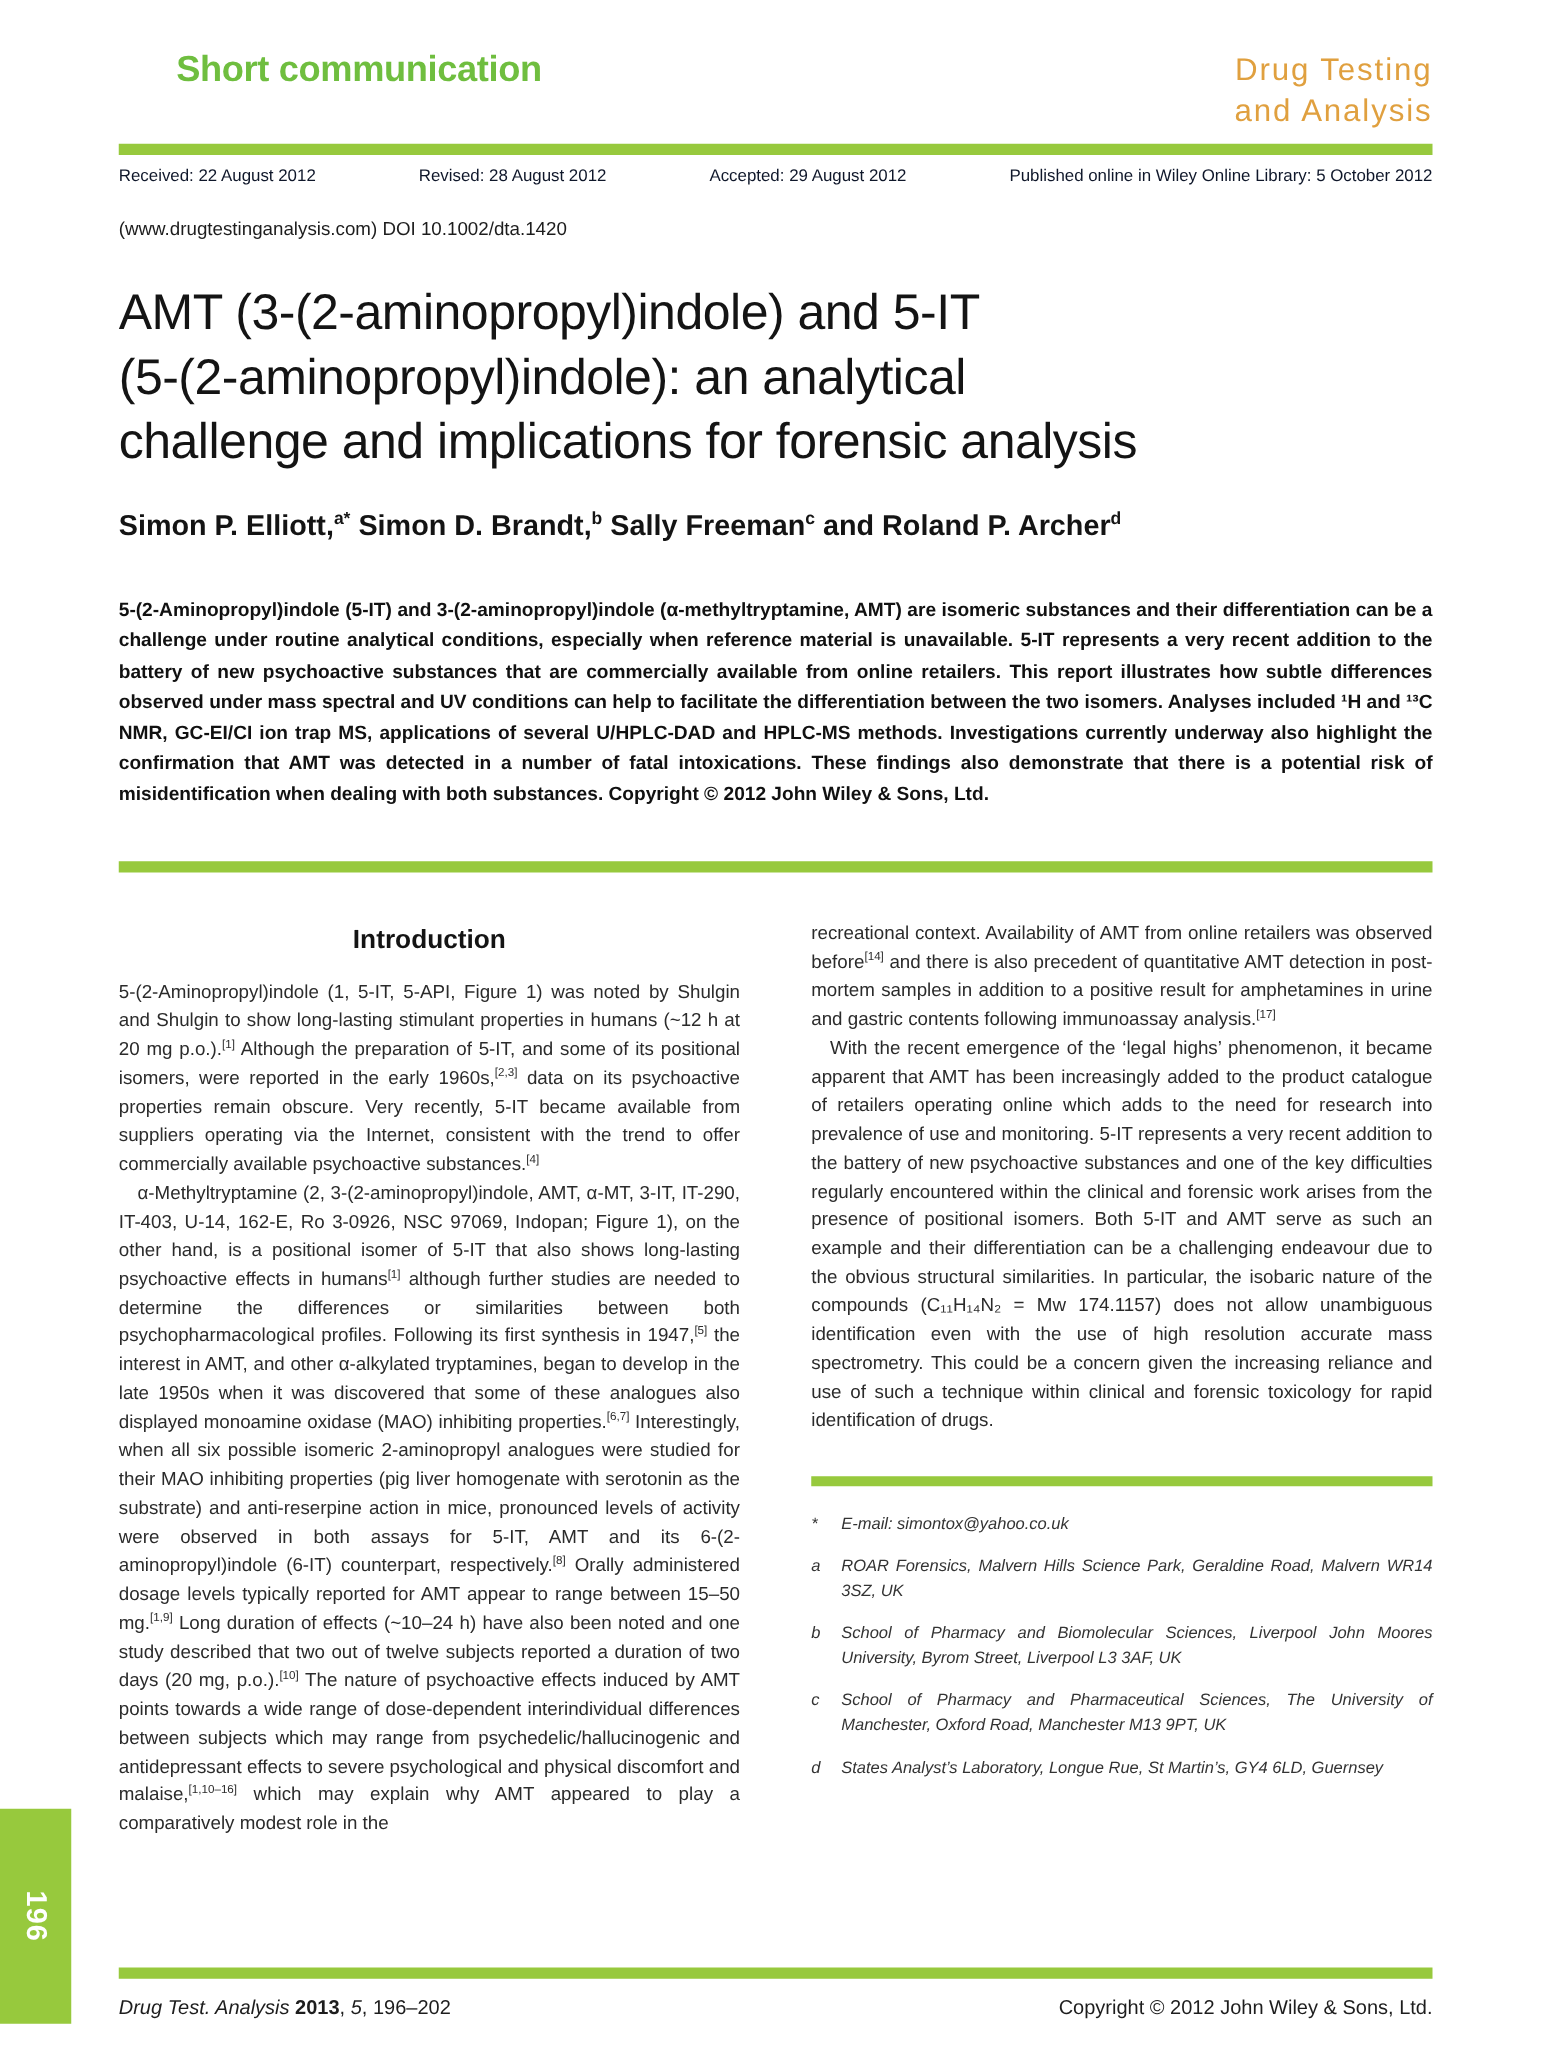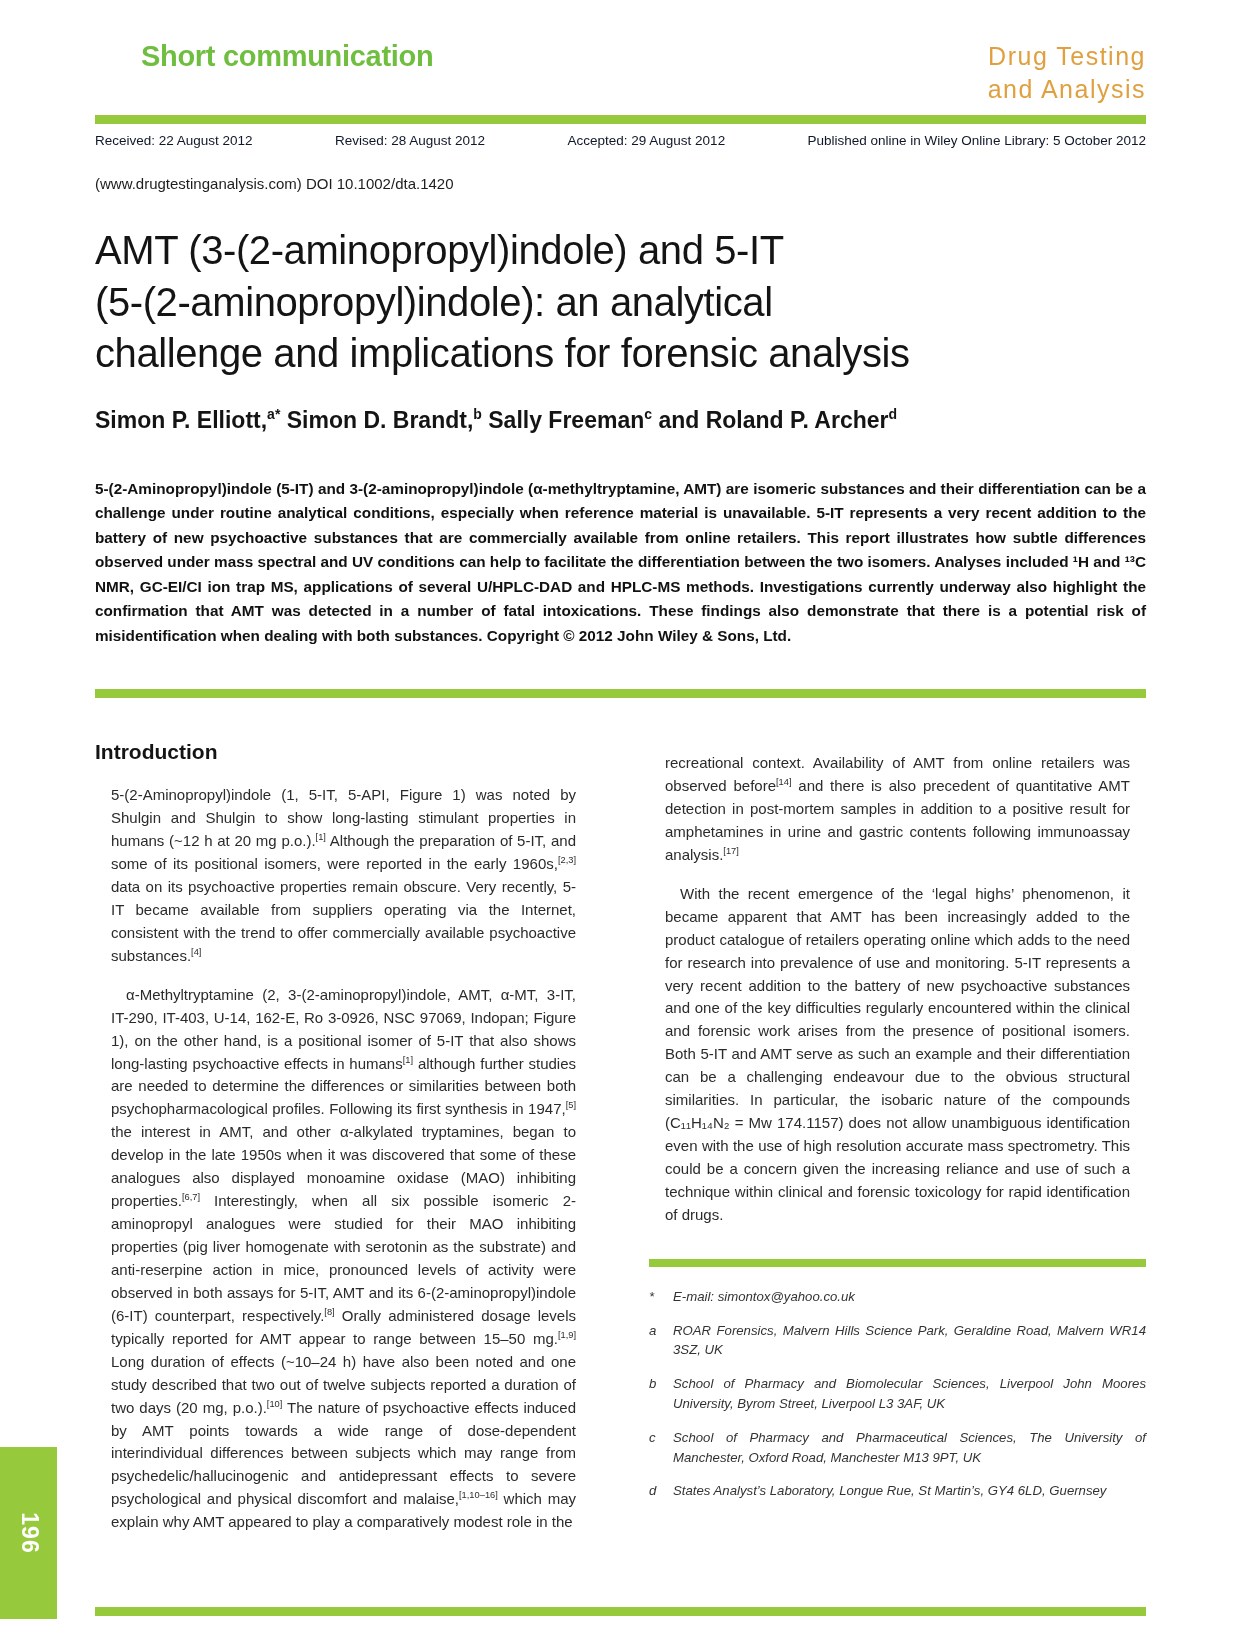--- a/index.html
+++ b/index.html
@@ -23,23 +23,23 @@
   .authors { margin-top:27px; font-size:23px; font-weight:bold; color:#141414; }
   .authors sup { font-size:14px; line-height:0; }
 
   .abstract { margin-top:43px; font-size:15.3px; font-weight:bold; line-height:1.6; text-align:justify; color:#111111; }
   .keywords { margin-top:29px; font-size:15px; color:#1d1d1d; }
   .keywords .label { font-weight:bold; }
   .rule-mid { margin-top:41px; }
 
   .columns { display:flex; gap:57px; margin-top:38px; }
   .col { flex:1; font-size:15px; line-height:1.53; text-align:justify; color:#2b2b2b; }
-  .col p { margin:16px; }
+  .col p { margin:0; }
   .col p.indent { text-indent:15px; }
-  .intro-heading { font-size:21px; font-weight:bold; color:#141414; margin:0 0 15px 0; text-align:left; }
+  .intro-heading { font-size:21px; font-weight:bold; color:#141414; margin:0 0 15px 0; text-align:center; }
   sup { line-height:0; font-size:0.62em; }
 
   .fn-rule { height:8px; background:#97c93d; margin-top:32px; }
   .footnotes { margin-top:20px; font-size:13.2px; font-style:italic; color:#333333; line-height:1.5; }
   .fn { display:flex; margin-bottom:14px; }
   .fn-marker { width:24px; flex:none; }
   .fn-text { flex:1; text-align:justify; }
 
   .footer { position:absolute; left:95px; width:1051px; bottom:32px; }
   .footer-row { display:flex; justify-content:space-between; margin-top:15px; font-size:16px; color:#1d1d1d; }
@@ -130,19 +130,23 @@
             <div class="fn-text">States Analyst’s Laboratory, Longue Rue, St Martin’s, GY4 6LD, Guernsey</div>
           </div>
         </div>
       </div>
 
     </div>
   </div>
 
   <div class="footer">
     <div class="rule"></div>
+    <div class="footer-row">
+      <div class="footer-left"><span class="it">Drug Test. Analysis </span><span class="b">2013</span><span>, </span><span class="it">5</span><span>, 196–202</span></div>
+      <div class="footer-right">Copyright © 2012 John Wiley &amp; Sons, Ltd.</div>
+    </div>
   </div>
 
   <div class="page-tab">
     <span>196</span>
   </div>
 
 </div>
 
 </body></html>

